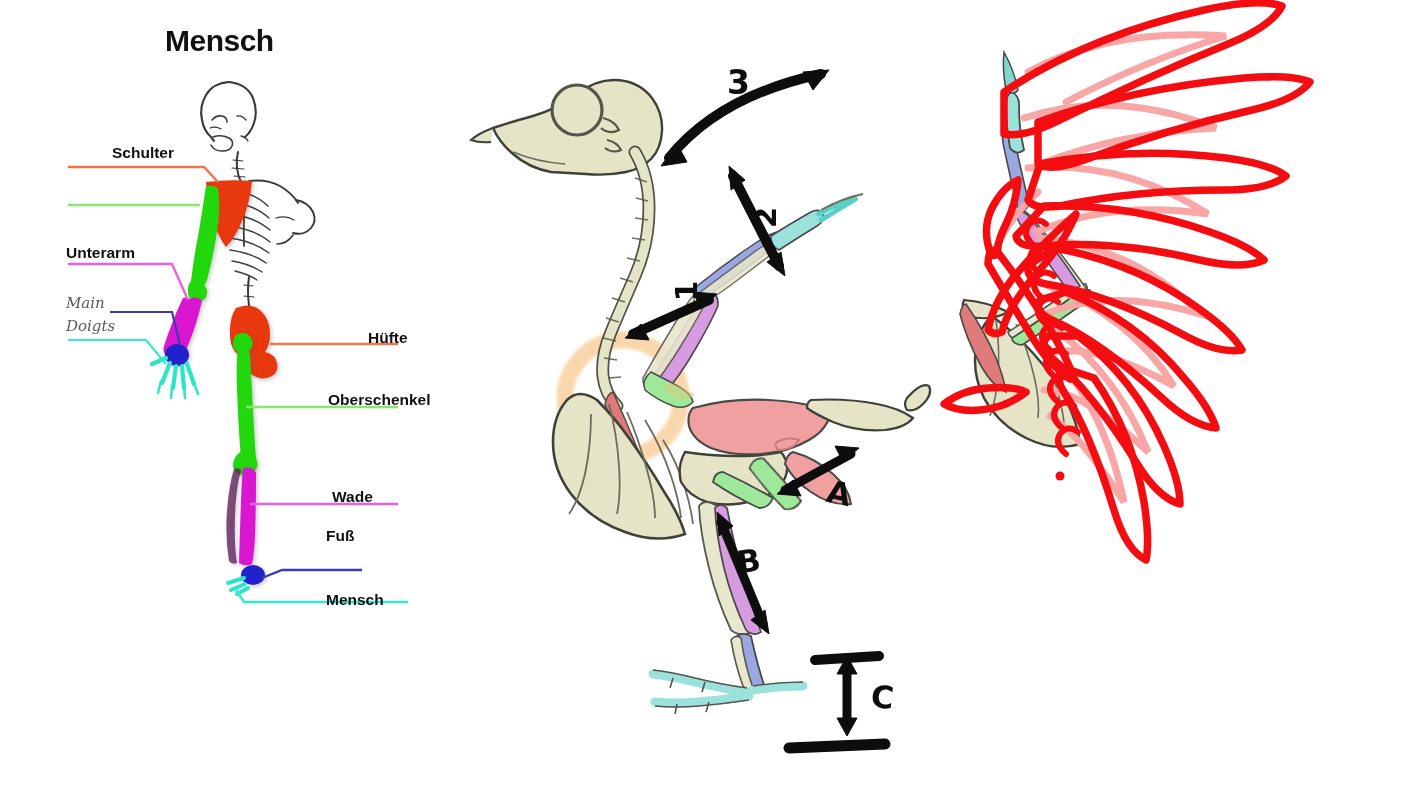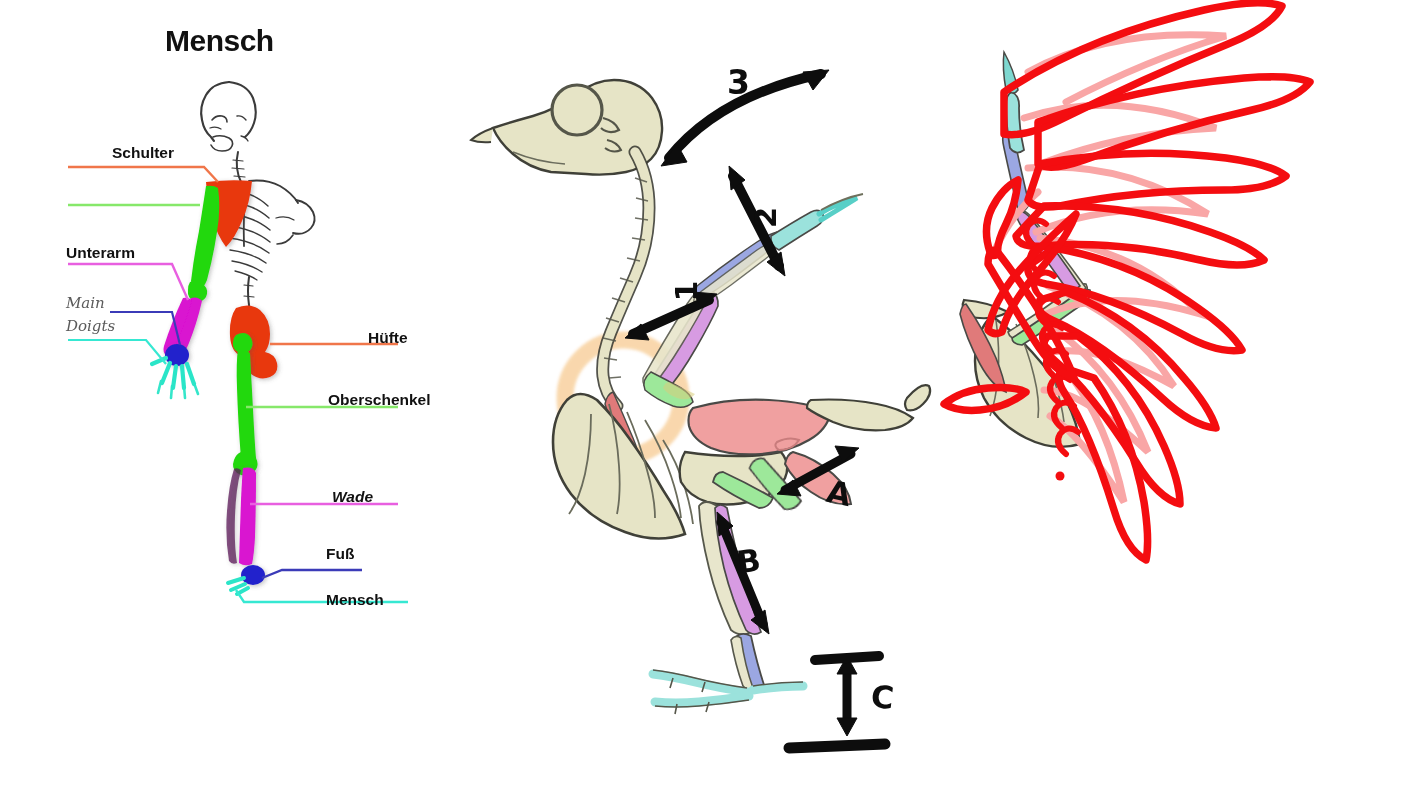--- a/index.html
+++ b/index.html
@@ -193,22 +193,22 @@
 
       <path d="M236 590 L244 602 L408 602" stroke="#36E8D2" stroke-width="2.4" fill="none"></path>
     </svg>
 
     <div class="lbl" style="left:66px; top:145px;margin-left:46px;">Schulter</div>
     <div class="lbl" style="left:66px; top:245px;">Unterarm</div>
     <div class="lbl script" style="left:66px; top:296px;">Main</div>
     <div class="lbl script" style="left:66px; top:319px;">Doigts</div>
     <div class="lbl" style="left:332px; top:330px;margin-left:36px;">Hüfte</div>
     <div class="lbl" style="left:328px; top:392px;">Oberschenkel</div>
-    <div class="lbl" style="left:332px; top:489px;font-style:italic;">Wade</div>
-    <div class="lbl" style="left:326px; top:546px;">Fuß</div>
+    <div class="lbl" style="left:332px; top:489px;">Wade</div>
+    <div class="lbl" style="left:326px; top:528px;">Fuß</div>
     <div class="lbl" style="left:326px; top:592px;">Mensch</div>
   </div>
 
   <div class="panel" id="bird-panel">
     <svg class="svg-layer" width="480" height="792" viewBox="0 0 480 792">
       <defs>
         <filter id="sketch" x="-25%" y="-25%" width="150%" height="150%">
           <feGaussianBlur stdDeviation="0.55"></feGaussianBlur>
         </filter>
         <filter id="sketchSoft" x="-30%" y="-30%" width="160%" height="160%">

